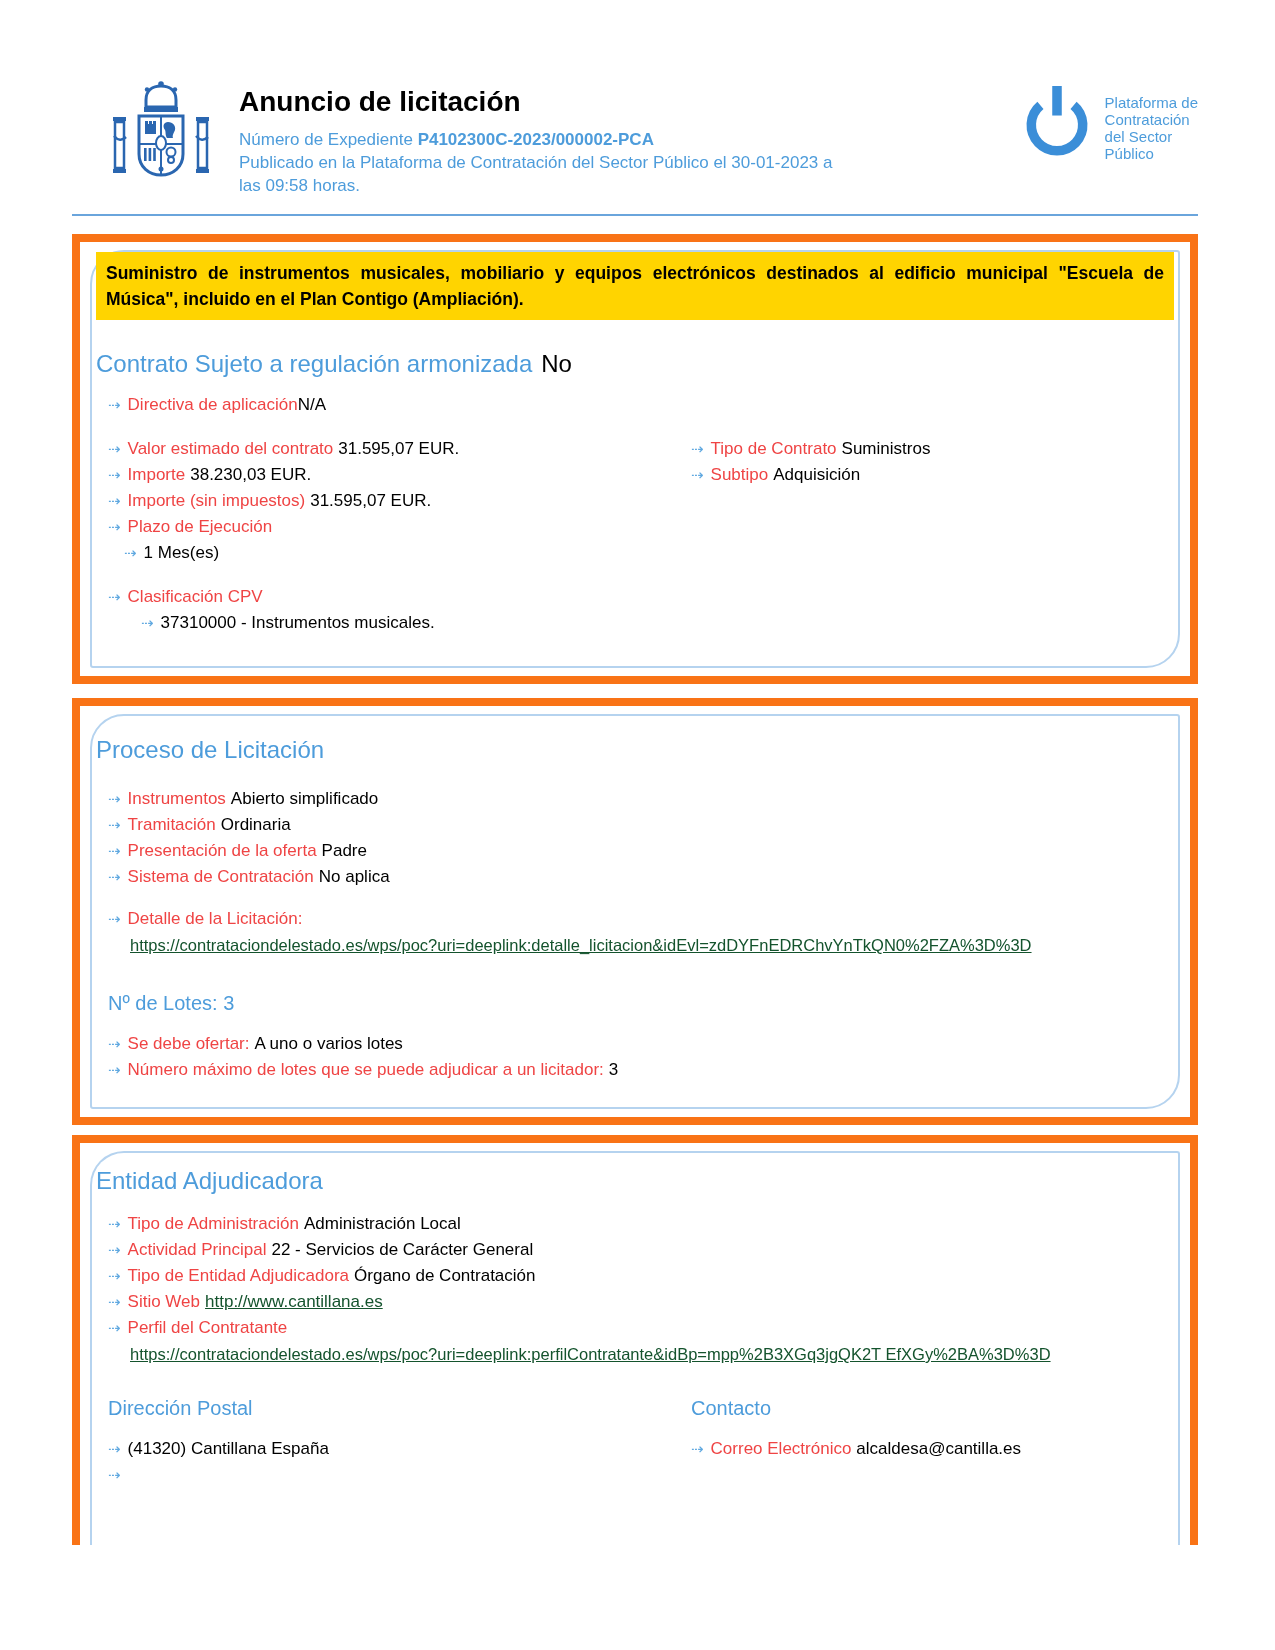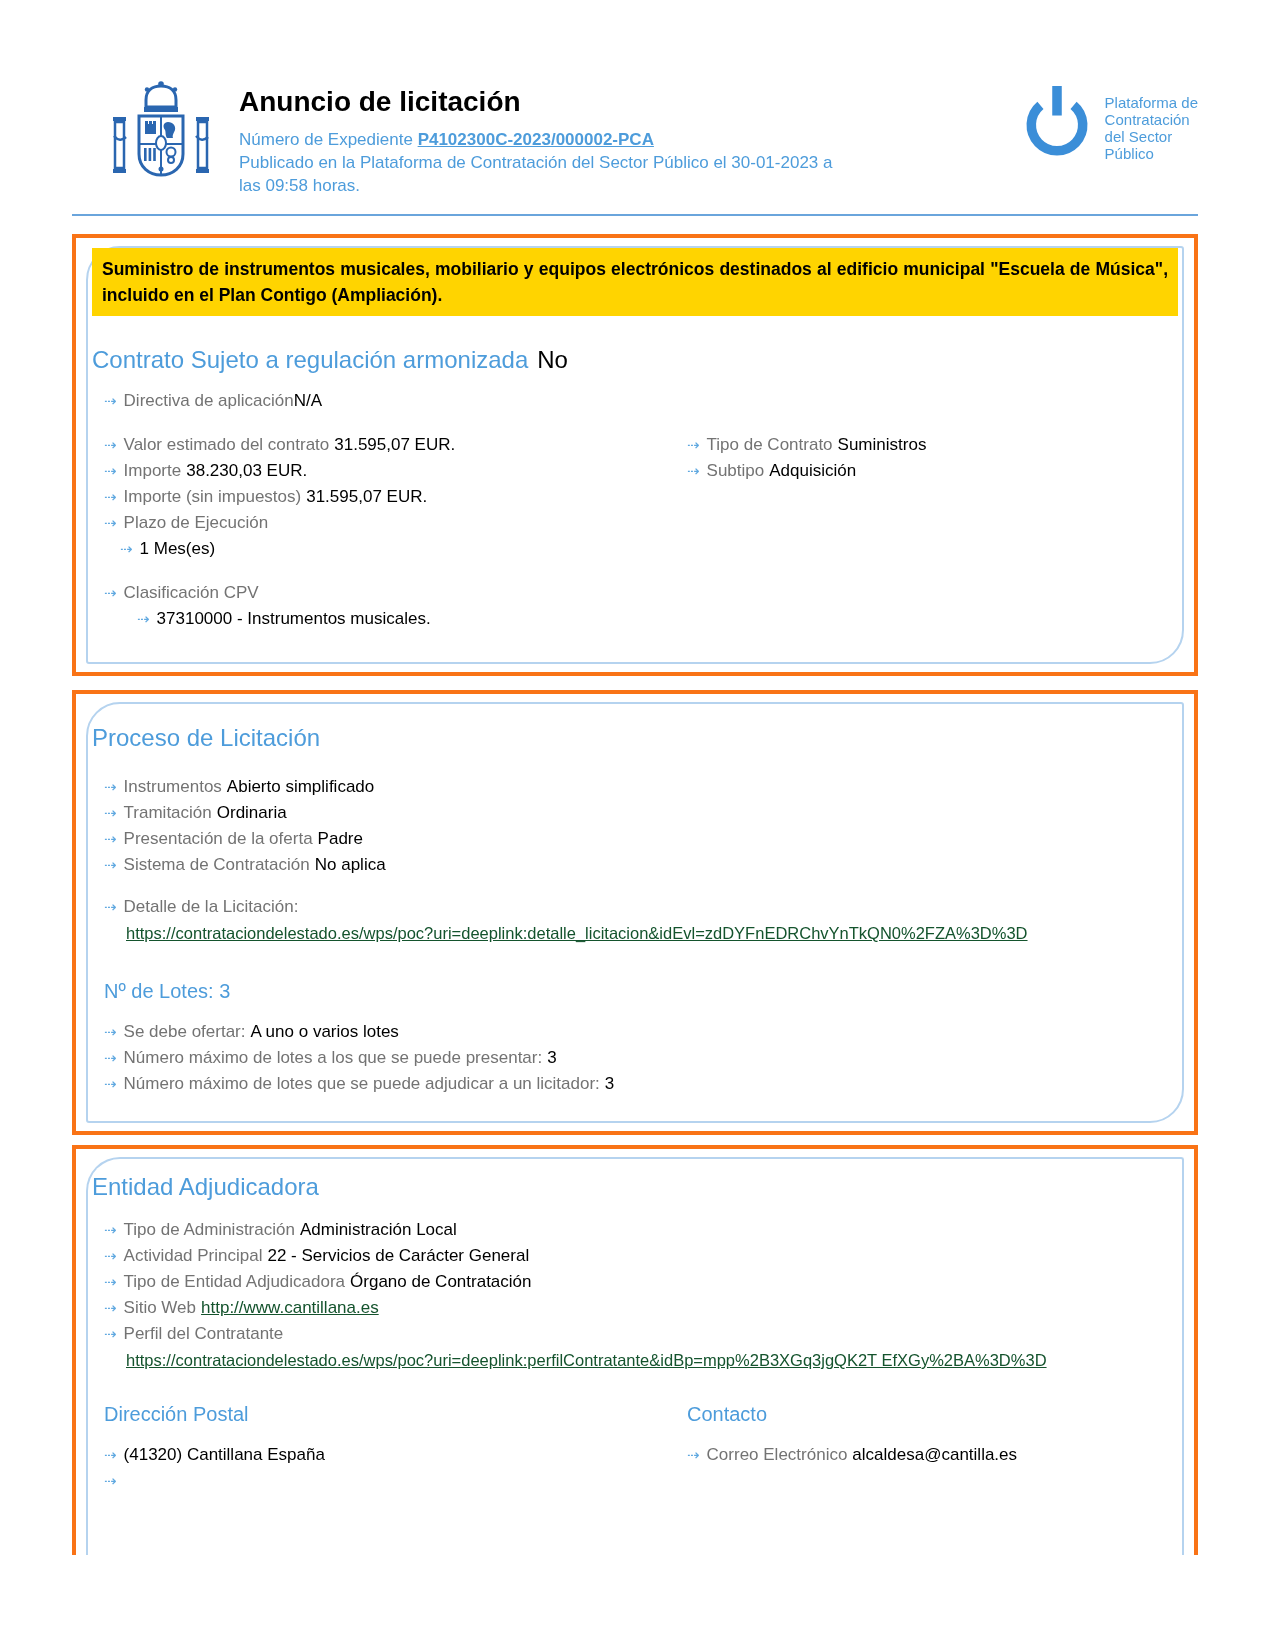--- a/index.html
+++ b/index.html
@@ -8,30 +8,30 @@
     background:#ffffff; font-family:"Liberation Sans", sans-serif; color:#000;
   }
   .content { margin:0 77px 0 72px; }
 
   
   .header { display:flex; align-items:flex-start; padding-top:80px; }
   .emblem { width:96px; height:118px; margin-left:41px; flex:0 0 auto; }
   .header-text { margin-left:30px; flex:1 1 auto; }
   .doc-title { font-size:28px; font-weight:bold; color:#000; margin:6px 0 10px 0; }
   .meta { font-size:17px; line-height:23px; color:#4d9cdb; }
-  .meta b { font-weight:bold;text-decoration:underline; }
+  .meta b { font-weight:bold; }
   .platform-logo { flex:0 0 auto; display:flex; align-items:flex-start; margin-top:2px; }
   .power-svg { width:80px; height:88px; }
   .logo-text { font-size:15px; line-height:17px; color:#4d9cdb; margin-left:8px; margin-top:12px; }
 
   .divider { border:none; border-top:2px solid #6aa5dc; margin:16px 0 0 0; }
 
   
   .box {
-    position:relative; border:4px solid #f97316; background:#fff;
+    position:relative; border:8px solid #f97316; background:#fff;
     padding:6px 16px 16px 16px; box-sizing:border-box;
   }
   .box1 { margin-top:18px; padding-bottom:40px; }
   .box2 { margin-top:14px; padding-bottom:34px; }
   .box3 { margin-top:10px; height:410px; border-bottom:none; overflow:hidden; }
   .decor {
     position:absolute; inset:8px 10px; border:2px solid #b5d3ef;
     border-radius:34px 3px 34px 3px; pointer-events:none;
   }
   .decor-cut {
@@ -53,21 +53,21 @@
   h3.sub-title { font-size:20px; font-weight:normal; color:#4d9cdb; margin:34px 0 16px 0; }
 
   .rows { padding-left:12px; }
   .row { font-size:17px; line-height:26px; white-space:nowrap; }
   .arr {
     color:#5fa8e0; font-family:"DejaVu Sans", sans-serif; font-size:15px;
     margin-right:7px; display:inline-block;
   }
   .sub1 { padding-left:16px; }
   .sub2 { padding-left:33px; }
-  .lbl { color:#737373; }
+  .lbl { color:#ef4444; }
   .val { color:#000; margin-left:5px; }
   .val.no-gap { margin-left:0; }
   .val.bold { font-weight:bold; }
   .url-row { padding-left:22px; line-height:26px; font-size:16.5px; }
   a.link { color:#14532d; text-decoration:underline; }
   .gap16 { height:16px; } .gap18 { height:18px; }
 
   .two-col { display:grid; grid-template-columns:583px 1fr; margin-top:18px; }
   .addr-grid { display:grid; grid-template-columns:583px 1fr; margin-top:30px; }
   .addr-grid h3.sub-title { margin:0 0 16px 0; }
@@ -188,21 +188,20 @@
           <div class="row"><span class="arr">⇢</span><span class="lbl">Tramitación</span><span class="val">Ordinaria</span></div>
           <div class="row"><span class="arr">⇢</span><span class="lbl">Presentación de la oferta</span><span class="val">Padre</span></div>
           <div class="row"><span class="arr">⇢</span><span class="lbl">Sistema de Contratación</span><span class="val">No aplica</span></div>
 
           <div class="gap16"></div>
           <div class="row"><span class="arr">⇢</span><span class="lbl">Detalle de la Licitación:</span></div>
           <div class="url-row"><a class="link" href="#">https://contrataciondelestado.es/wps/poc?uri=deeplink:detalle_licitacion&amp;idEvl=zdDYFnEDRChvYnTkQN0%2FZA%3D%3D</a></div>
 
           <h3 class="sub-title">Nº de Lotes: 3</h3>
           <div class="row"><span class="arr">⇢</span><span class="lbl">Se debe ofertar:</span><span class="val">A uno o varios lotes</span></div>
-          <div class="row"><span class="arr">⇢</span><span class="lbl">Número máximo de lotes a los que se puede presentar:</span><span class="val">3</span></div>
           <div class="row"><span class="arr">⇢</span><span class="lbl">Número máximo de lotes que se puede adjudicar a un licitador:</span><span class="val">3</span></div>
         </div>
       </div>
     </div>
 
     <div class="box box3">
       <div class="decor-cut"></div>
       <div class="box-inner">
         <h2 class="section-title">Entidad Adjudicadora</h2>
 

